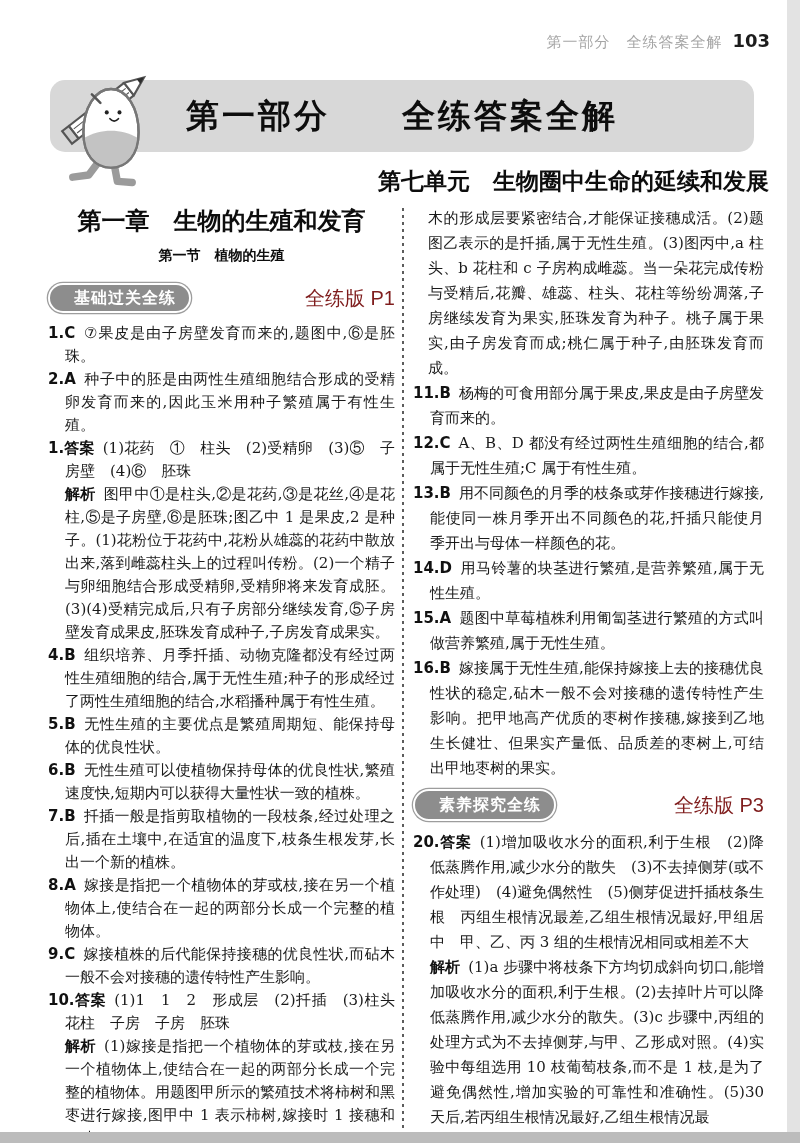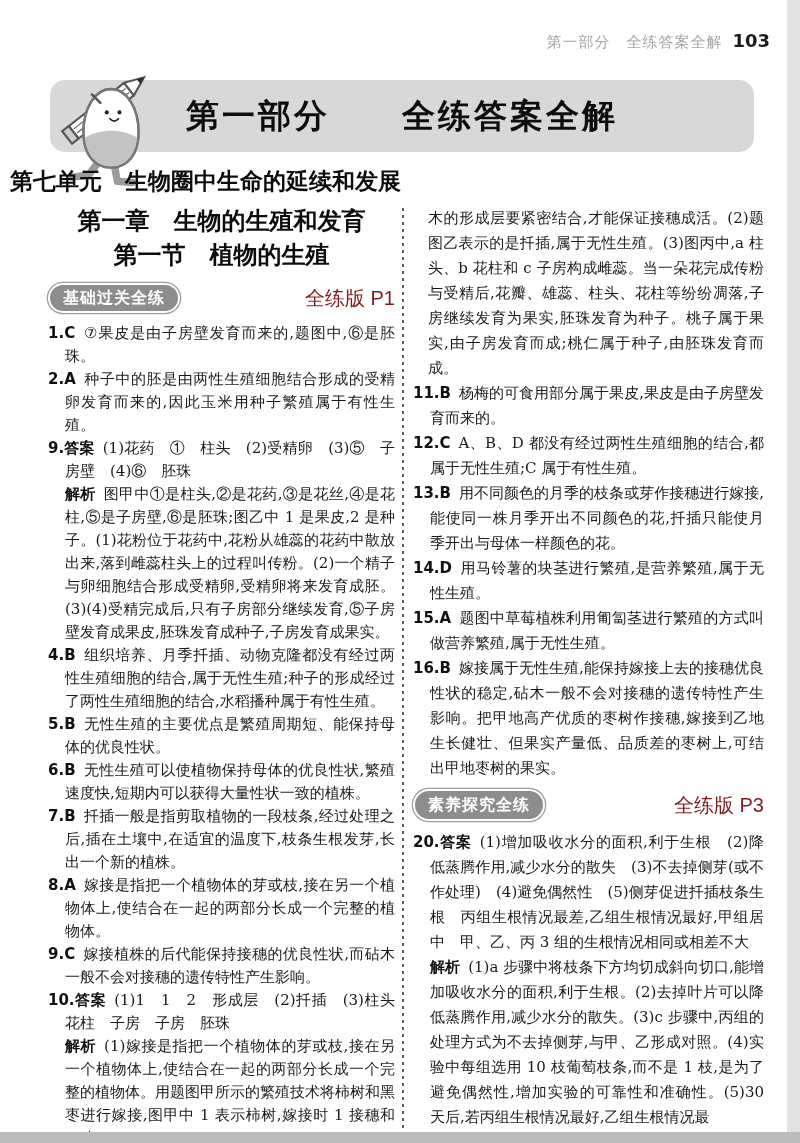--- a/index.html
+++ b/index.html
@@ -16,38 +16,38 @@
   .runhead .pn{color:#1c1c1c;font-size:18px;font-weight:700;margin-left:10px;}
 
   
   .banner{position:absolute;left:50px;right:46px;top:80px;height:72px;background:#d8d8d8;
           border-radius:15px;}
   .banner-title{height:72px;line-height:72px;text-align:center;font-family:"DejaVu Sans", sans-serif;
           font-size:33px;font-weight:700;letter-spacing:3px;color:#0d0d0d;}
   .mascot{position:absolute;left:2px;top:-26px;width:118px;height:138px;}
 
   
-  .unit-title{position:absolute;top:166px;left:10px;right:31px;text-align:left;
+  .unit-title{position:absolute;top:166px;left:10px;right:31px;text-align:right;
           font-family:Liberation Sans, sans-serif;font-size:23px;font-weight:700;color:#0d0d0d;}
 
   
   .columns{position:absolute;top:206px;left:48px;right:36px;display:flex;align-items:stretch;}
   .col-left{width:347px;font-size:15px;line-height:23px;}
   .col-right{flex:1;font-size:15px;line-height:25px;}
   .divider{width:2px;margin:2px 9px 0 7px;
            background:repeating-linear-gradient(to bottom,#5c5c5c 0 3px,transparent 3px 7px);}
 
   .chapter-title{text-align:center;font-family:"DejaVu Sans", sans-serif;font-size:24px;
            font-weight:700;line-height:30px;margin:0 0 8px 0;color:#0d0d0d;}
-  .section-title{text-align:center;font-family:"DejaVu Sans", sans-serif;font-size:24px;
+  .section-title{text-align:center;font-family:"DejaVu Sans", sans-serif;font-size:14px;
            font-weight:700;margin:0 0 16px 0;color:#0d0d0d;}
 
   .badge-row{display:flex;justify-content:space-between;align-items:center;margin:8px 0 9px 0;}
   .badge{display:inline-block;background:#8d8d8d;color:#ffffff;border:2px solid #ffffff;
-         box-shadow:0 0 0 1.3px #9d9d9d;border-radius:16px;padding:1px 13px 2px 13px;
+         box-shadow:0 0 0 1.3px #9d9d9d;border-radius:16px;padding:1px 13px 2px 24px;
          font-family:"DejaVu Sans", sans-serif;font-size:16px;font-weight:700;letter-spacing:1px;text-align:center;}
   .pageref{color:#7f1d1d;font-family:Liberation Sans, sans-serif;font-size:20px;}
 
   .run{margin:0;padding-left:17px;text-align:justify;}
   .run.hang{text-indent:-17px;}
   .lab{font-family:"DejaVu Sans", sans-serif;font-weight:700;margin-right:8px;color:#111;}
   .cont{padding-left:15px;text-align:justify;margin:0;}
 </style>
 </head>
 <body>
@@ -94,21 +94,21 @@
             <span class="badge">基础过关全练</span>
             <span class="pageref">全练版 P1</span>
           </div>
           <div class="item">
             <p class="run hang"><b class="lab">1.C</b>⑦果皮是由子房壁发育而来的,题图中,⑥是胚珠。</p>
           </div>
           <div class="item">
             <p class="run hang"><b class="lab">2.A</b>种子中的胚是由两性生殖细胞结合形成的受精卵发育而来的,因此玉米用种子繁殖属于有性生殖。</p>
           </div>
           <div class="item">
-            <p class="run hang"><b class="lab">9.答案</b>(1)花药　①　柱头　(2)受精卵　(3)⑤　子房壁　(4)⑥　胚珠</p>
+            <p class="run hang"><b class="lab">1.答案</b>(1)花药　①　柱头　(2)受精卵　(3)⑤　子房壁　(4)⑥　胚珠</p>
             <p class="run"><b class="lab">解析</b>图甲中①是柱头,②是花药,③是花丝,④是花柱,⑤是子房壁,⑥是胚珠;图乙中 1 是果皮,2 是种子。(1)花粉位于花药中,花粉从雄蕊的花药中散放出来,落到雌蕊柱头上的过程叫传粉。(2)一个精子与卵细胞结合形成受精卵,受精卵将来发育成胚。(3)(4)受精完成后,只有子房部分继续发育,⑤子房壁发育成果皮,胚珠发育成种子,子房发育成果实。</p>
           </div>
           <div class="item">
             <p class="run hang"><b class="lab">4.B</b>组织培养、月季扦插、动物克隆都没有经过两性生殖细胞的结合,属于无性生殖;种子的形成经过了两性生殖细胞的结合,水稻播种属于有性生殖。</p>
           </div>
           <div class="item">
             <p class="run hang"><b class="lab">5.B</b>无性生殖的主要优点是繁殖周期短、能保持母体的优良性状。</p>
           </div>
           <div class="item">
             <p class="run hang"><b class="lab">6.B</b>无性生殖可以使植物保持母体的优良性状,繁殖速度快,短期内可以获得大量性状一致的植株。</p>

